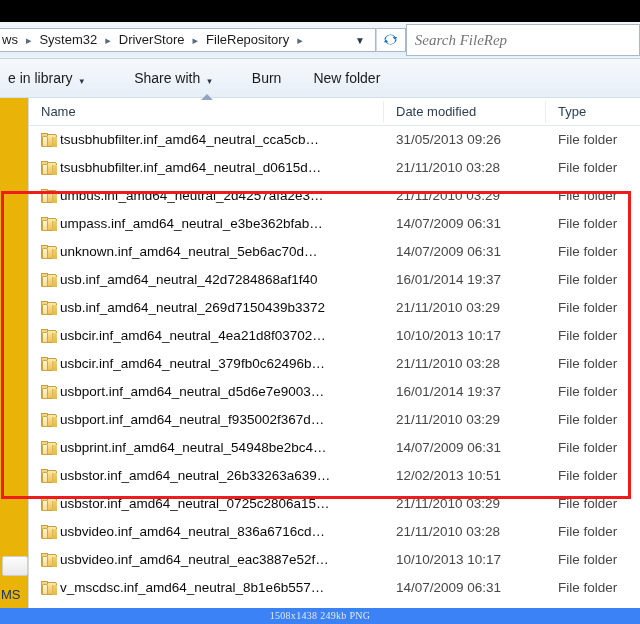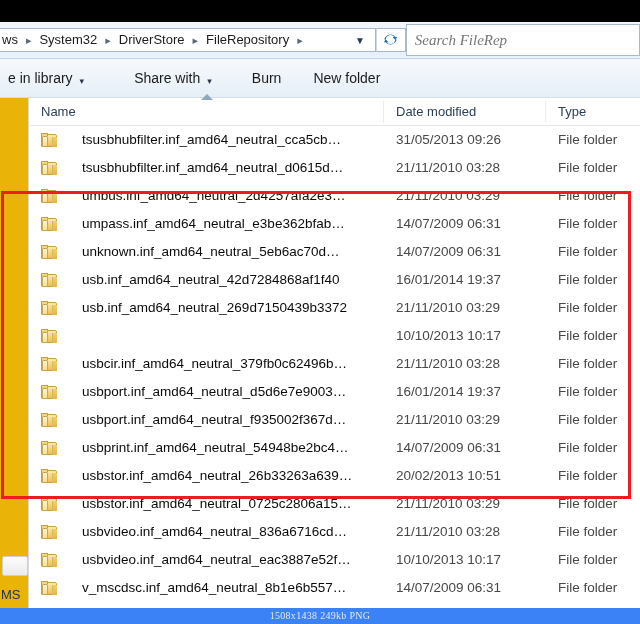--- a/index.html
+++ b/index.html
@@ -229,21 +229,21 @@
     overflow: hidden;
     font-size: 13.5px;
     line-height: 28px;
   }
   .cell-name {
     width: 355px;
     padding-left: 12px;
     display: flex;
     align-items: center;
     color: #0b0b0b;
-    gap: 24px;
+    gap: 2px;
   }
   .cell-date {
     width: 162px;
     padding-left: 12px;
     color: #474747;
   }
   .cell-type {
     width: 120px;
     padding-left: 12px;
     color: #474747;
@@ -484,20 +484,21 @@
             <div class="cell cell-type">File folder</div>
           </div>
           <div class="row">
             <div class="cell cell-name">
               <span class="folder-icon">
                 <span class="back"></span>
                 <span class="shade"></span>
                 <span class="tab"></span>
                 <span class="front"></span>
               </span>
+              <span>usbcir.inf_amd64_neutral_4ea21d8f03702…</span>
             </div>
             <div class="cell cell-date">10/10/2013 10:17</div>
             <div class="cell cell-type">File folder</div>
           </div>
           <div class="row">
             <div class="cell cell-name">
               <span class="folder-icon">
                 <span class="back"></span>
                 <span class="shade"></span>
                 <span class="tab"></span>
@@ -550,21 +551,21 @@
           <div class="row">
             <div class="cell cell-name">
               <span class="folder-icon">
                 <span class="back"></span>
                 <span class="shade"></span>
                 <span class="tab"></span>
                 <span class="front"></span>
               </span>
               <span>usbstor.inf_amd64_neutral_26b33263a639…</span>
             </div>
-            <div class="cell cell-date">20/02/2013 10:51</div>
+            <div class="cell cell-date">12/02/2013 10:51</div>
             <div class="cell cell-type">File folder</div>
           </div>
           <div class="row">
             <div class="cell cell-name">
               <span class="folder-icon">
                 <span class="back"></span>
                 <span class="shade"></span>
                 <span class="tab"></span>
                 <span class="front"></span>
               </span>

